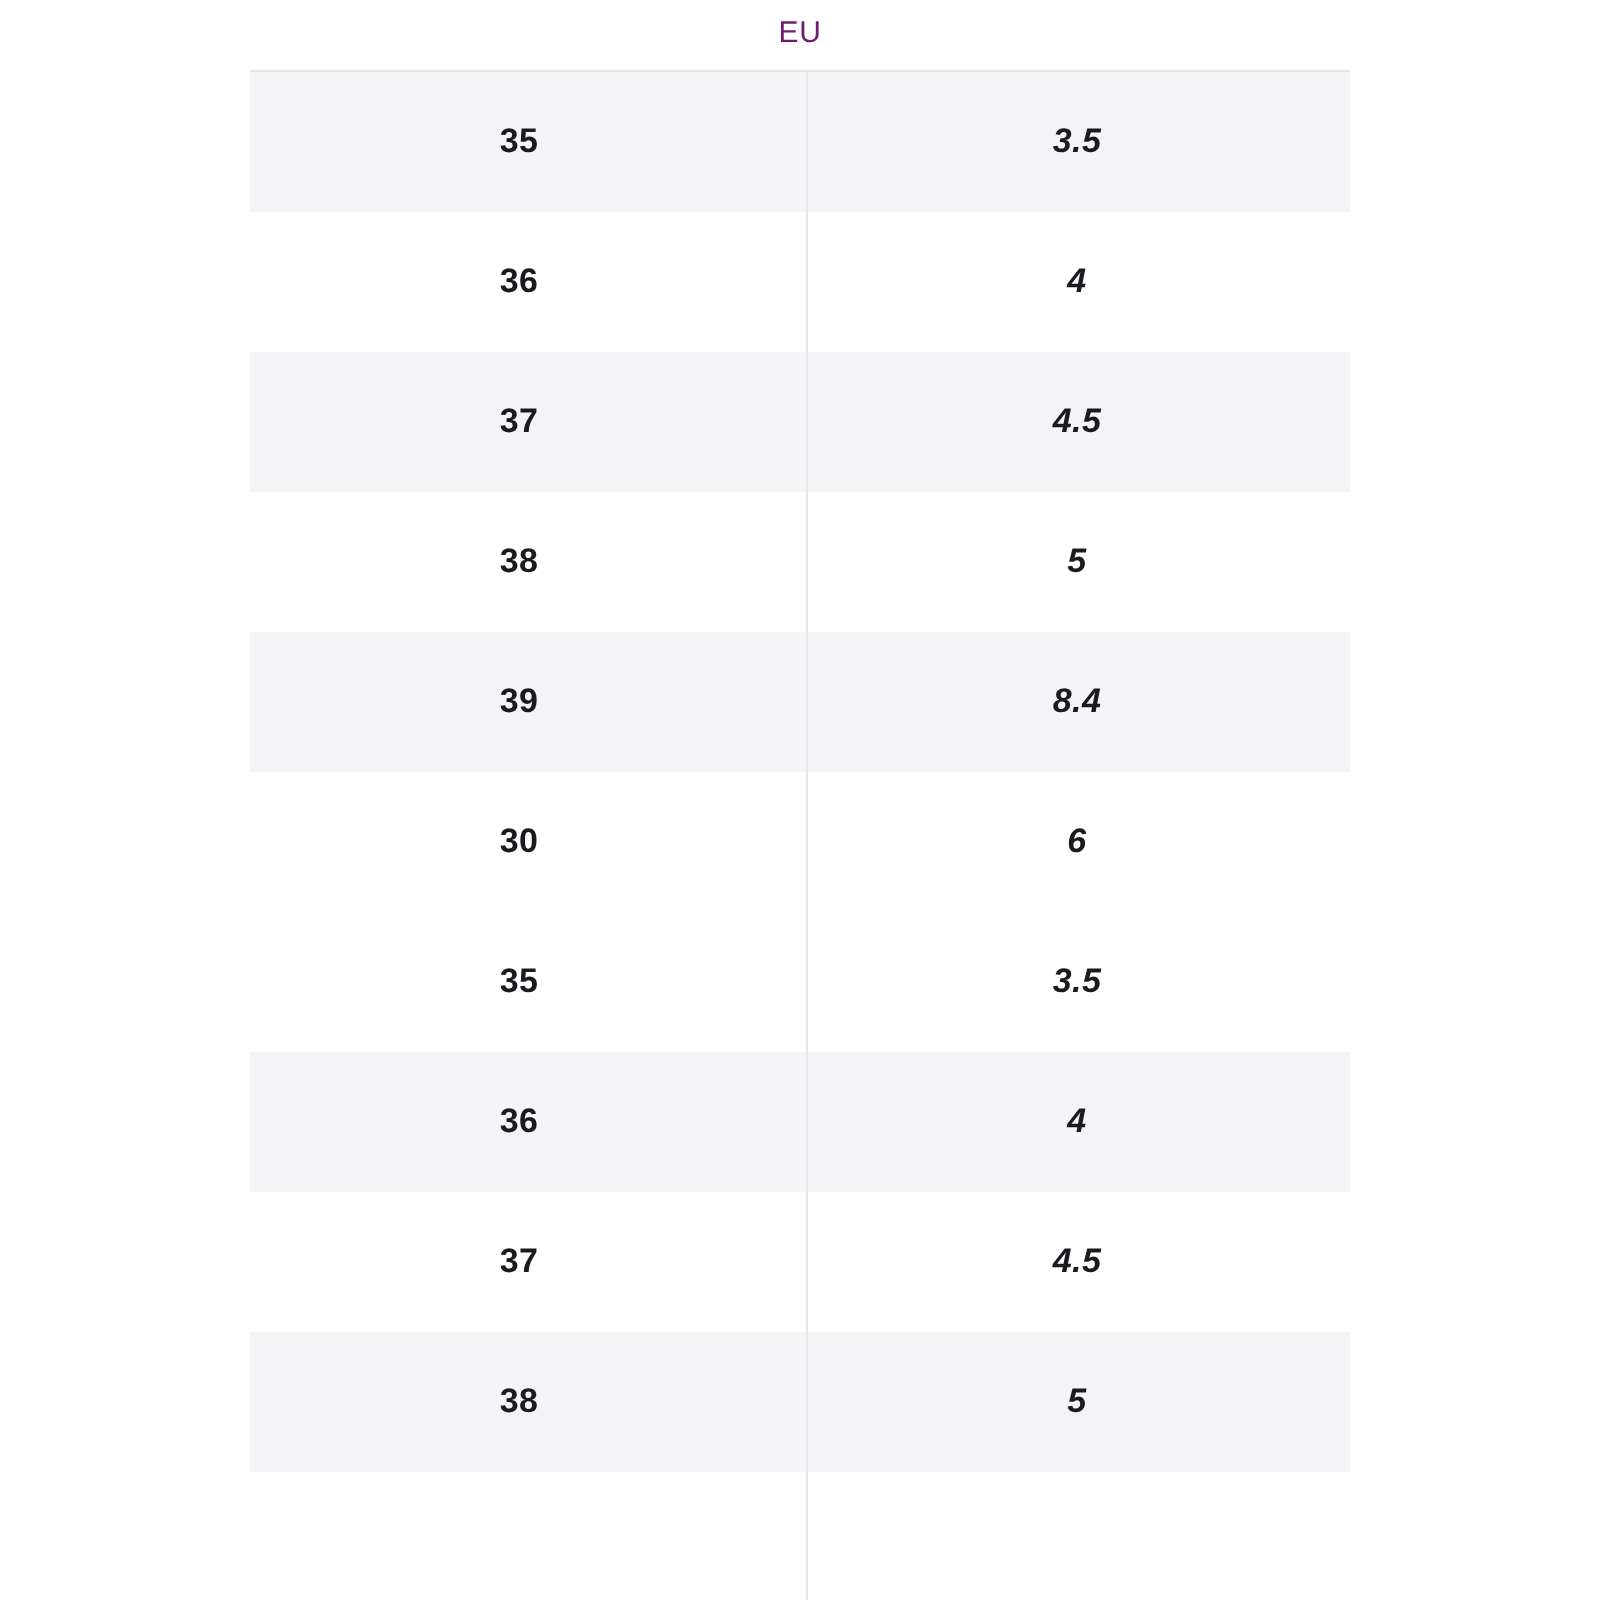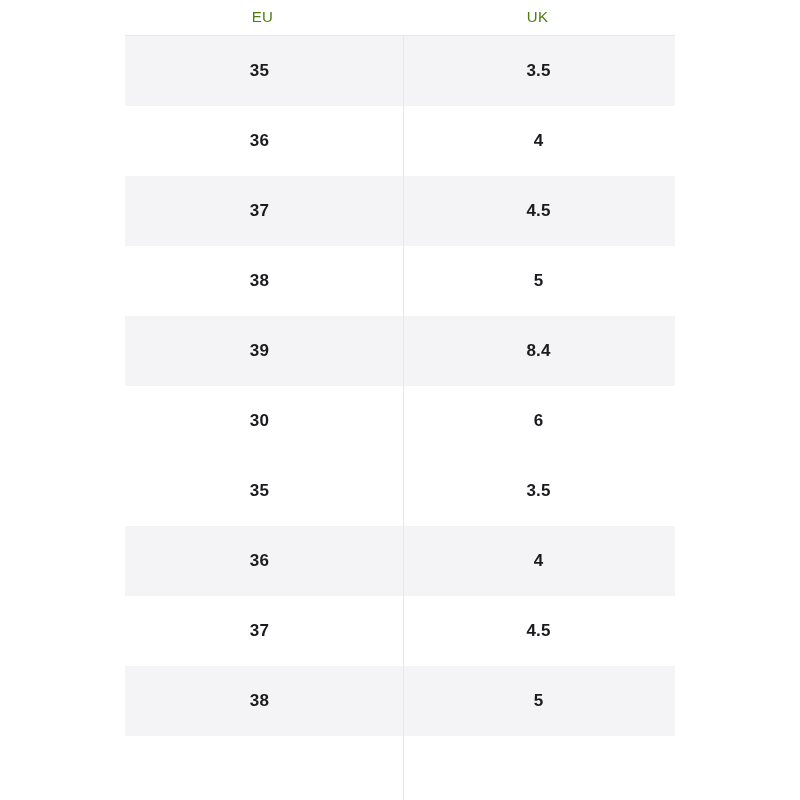--- a/index.html
+++ b/index.html
@@ -32,21 +32,21 @@
     height: 35px;
     display: flex;
     align-items: center;
   }
   .header-cell {
     flex: 1 1 50%;
     text-align: center;
     font-size: 15px;
     line-height: 1;
     letter-spacing: 0.3px;
-    color: #4d7c0f;
+    color: #701a75;
     font-weight: 400;
     padding-bottom: 2px;
   }
 
   
   .table-body {
     position: absolute;
     top: 35px;
     left: 125px;
     width: 550px;
@@ -76,41 +76,41 @@
     color: #1a1a1f;
     letter-spacing: 0.2px;
     box-sizing: border-box;
     text-align: right;
   }
   .cell.col-eu {
     padding-right: 6px;
   }
   .cell.col-uk {
     padding-left: 2px;
+    font-style: italic;
   }
 
   
   .column-divider {
     position: absolute;
     top: 35px;
     left: 403px;
     width: 1px;
     height: 765px;
     background: #e7e7eb;
     pointer-events: none;
   }
 </style>
 </head>
 <body>
 
 <div id="size-chart">
 
   <div class="table-header">
     <div class="header-cell">EU</div>
-    <div class="header-cell">UK</div>
   </div>
 
   <div class="table-body" id="table-body">
       <div class="table-row shaded">
         <div class="cell col-eu">35</div>
         <div class="cell col-uk">3.5</div>
       </div>
       <div class="table-row">
         <div class="cell col-eu">36</div>
         <div class="cell col-uk">4</div>

